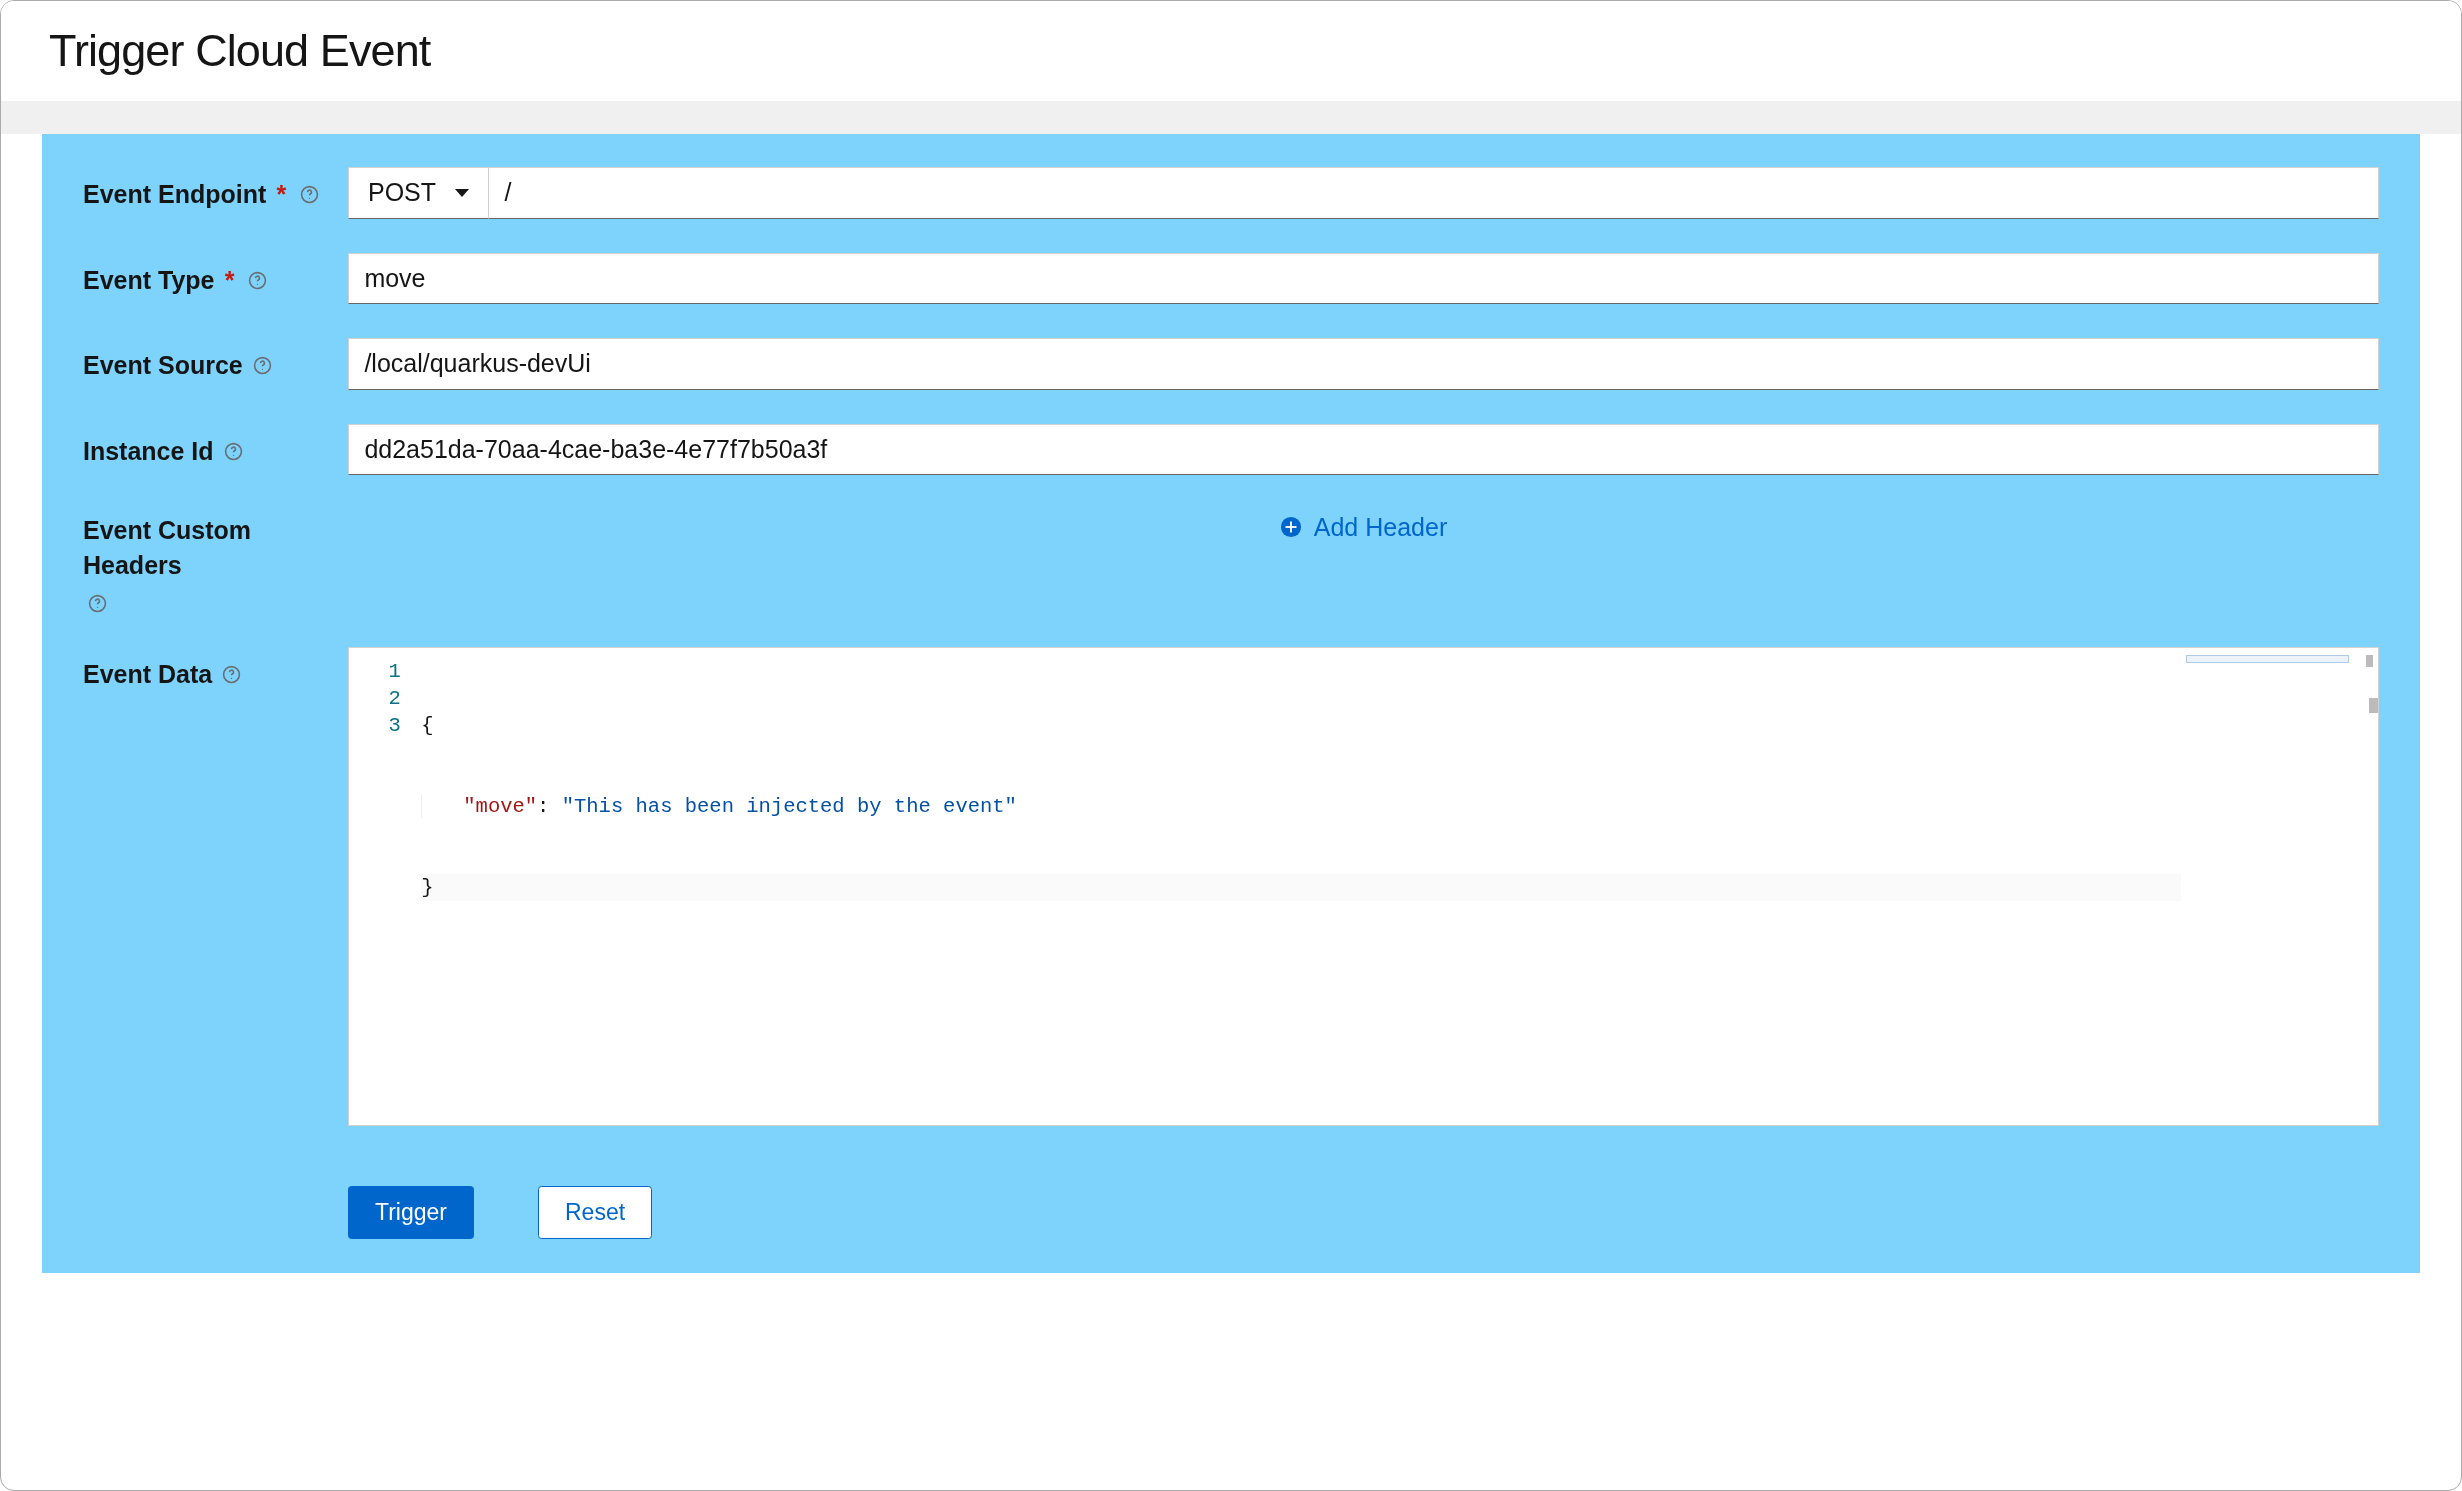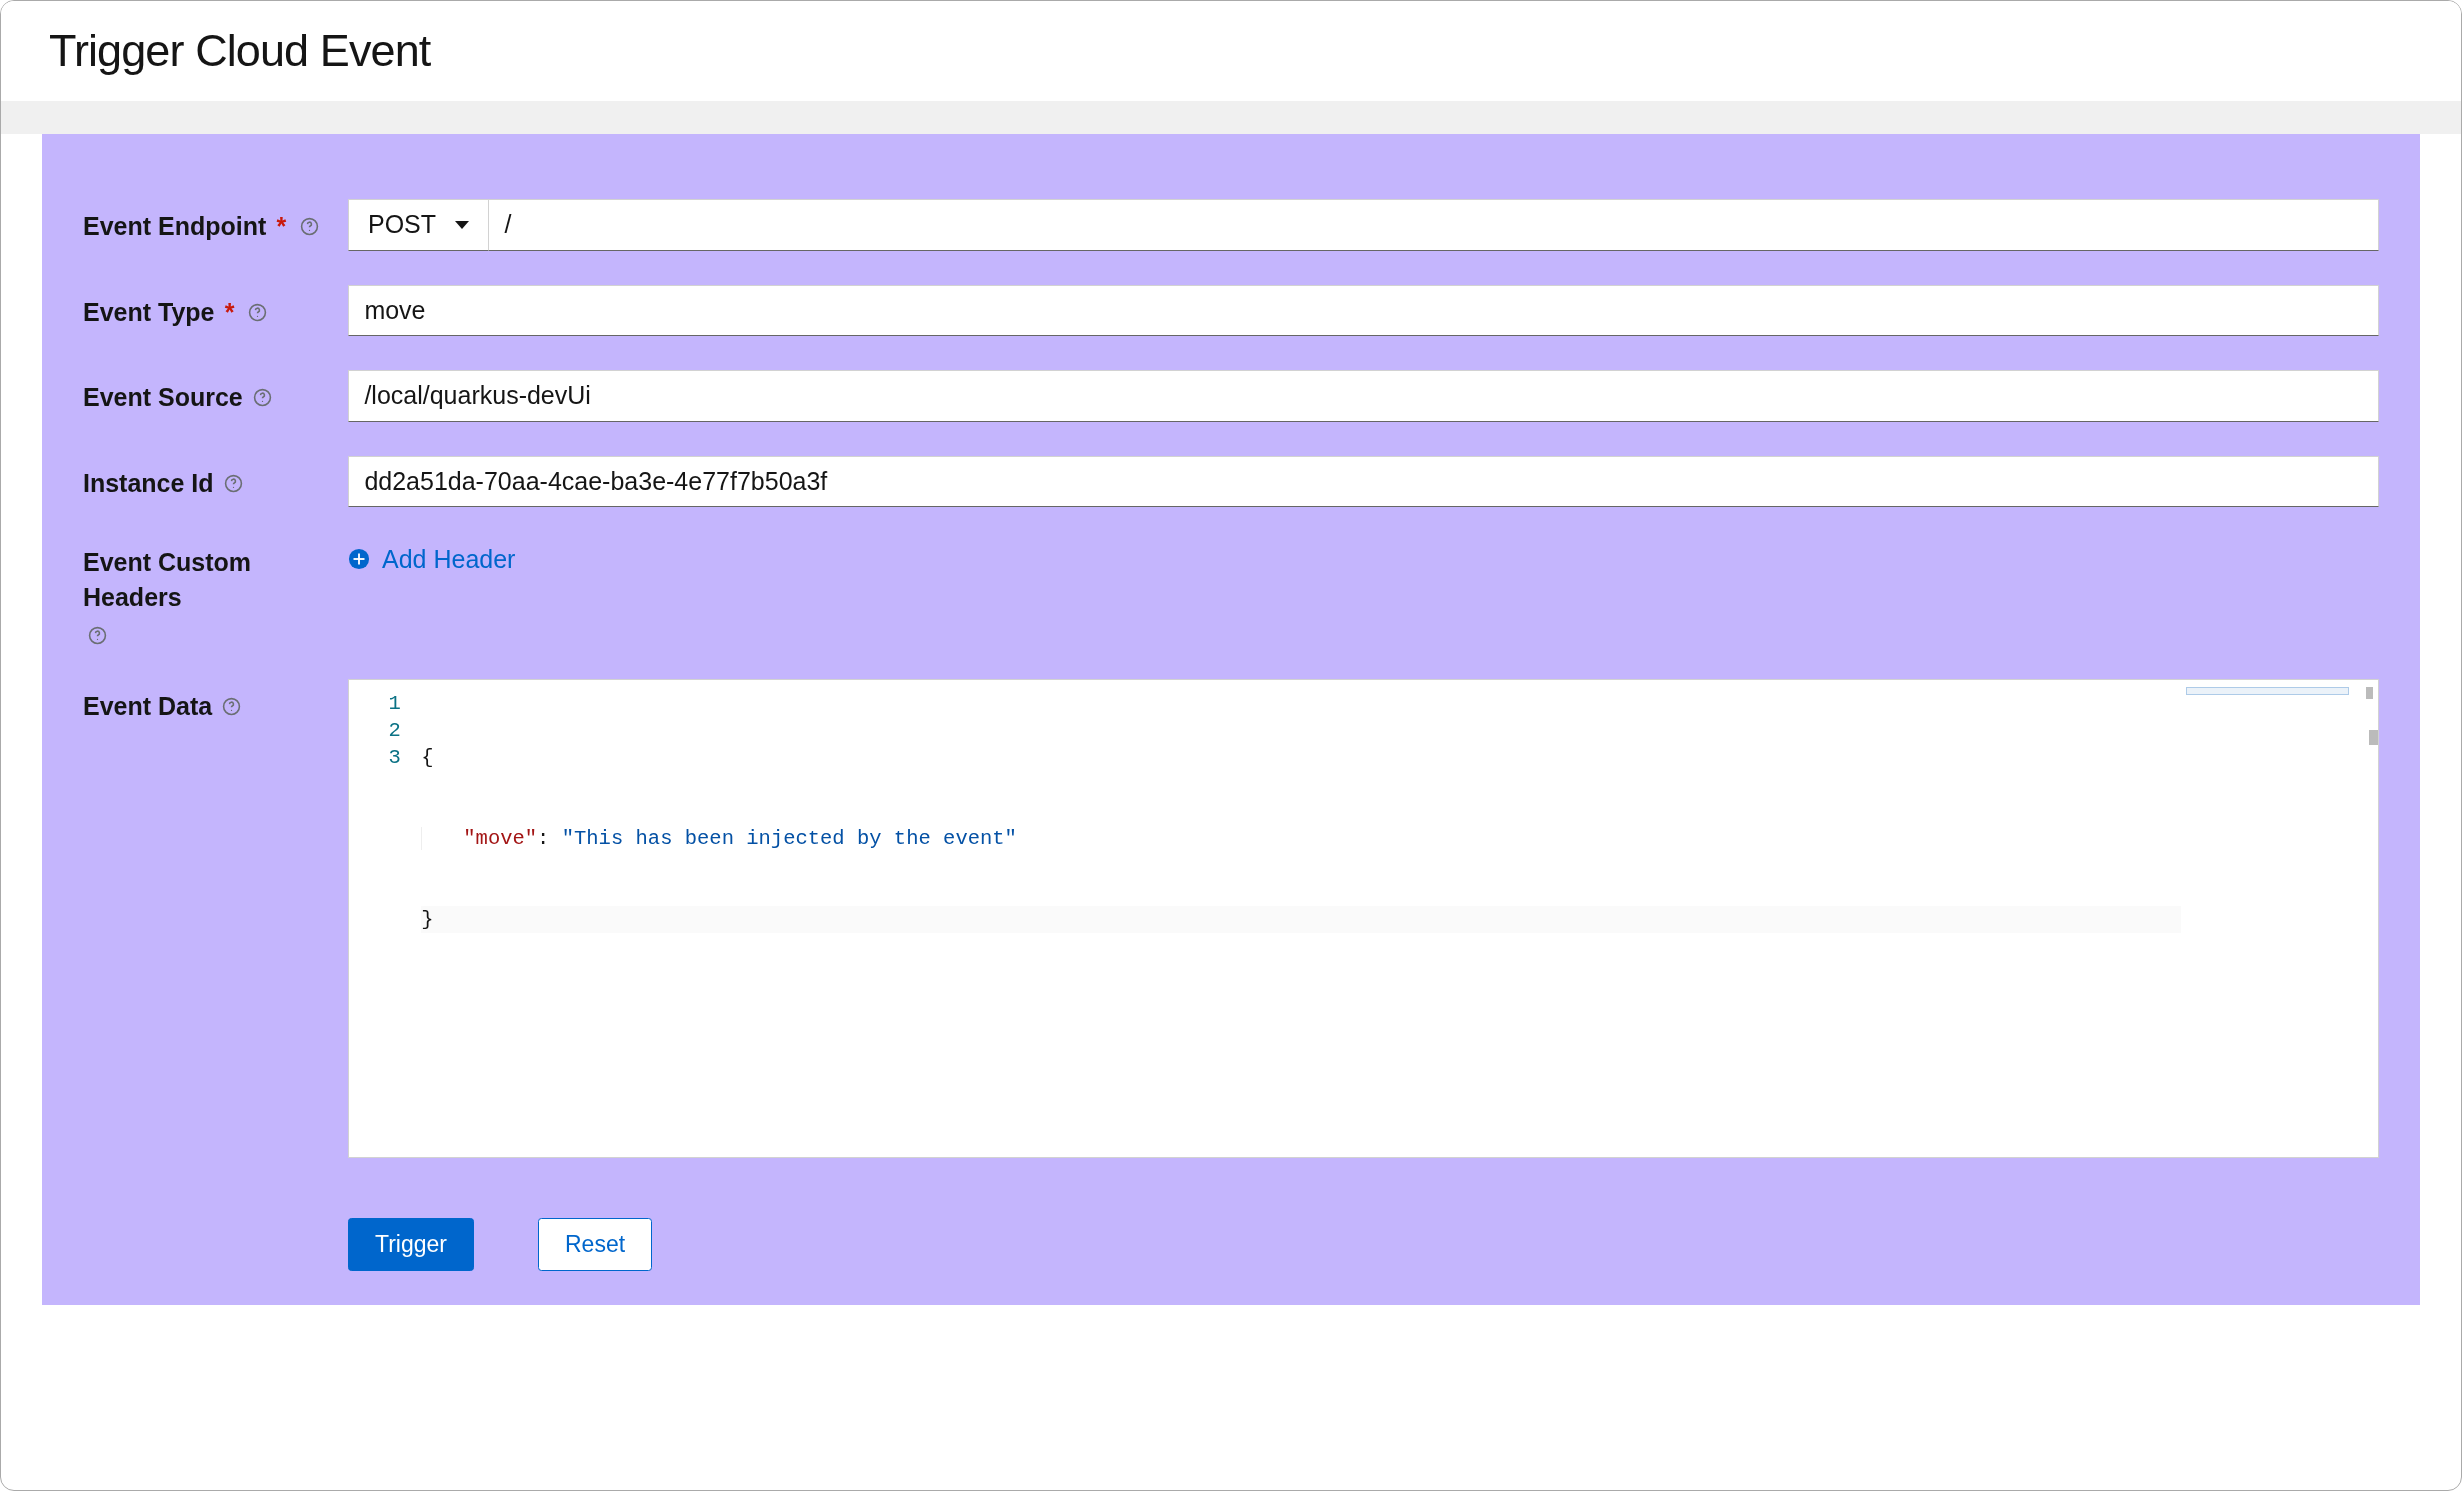--- a/index.html
+++ b/index.html
@@ -24,23 +24,23 @@
     font-size: 45px;
     font-weight: 500;
     letter-spacing: -0.9px;
     color: #151515;
   }
   .greyband {
     background: #f0f0f0;
     height: 33px;
   }
   .form-panel {
-    background: #c4b5fd;
+    background: #7dd3fc;
     margin: 0 41px 0 41px;
-    padding: 65px 41px 34px 41px;
+    padding: 33px 41px 34px 41px;
   }
   .form-row {
     display: flex;
     align-items: flex-start;
     margin-bottom: 34px;
   }
   .form-label {
     flex: 0 0 265px;
     display: flex;
     align-items: center;
@@ -70,20 +70,21 @@
     width: 19px;
     height: 19px;
     margin-left: 5.1px;
     color: #6a6e73;
     cursor: help;
   }
   .help-icon svg { width: 19px; height: 19px; }
   .form-control-wrap {
     flex: 1 1 auto;
     display: flex;
+    justify-content: center;
   }
   .method-select {
     display: inline-flex;
     align-items: center;
     border: 0.9px solid #d2d2d2;
     border-bottom: 1.7px solid #666;
     background: #fff;
     padding: 10.3px 19px;
     font-size: 25px;
     color: #151515;

